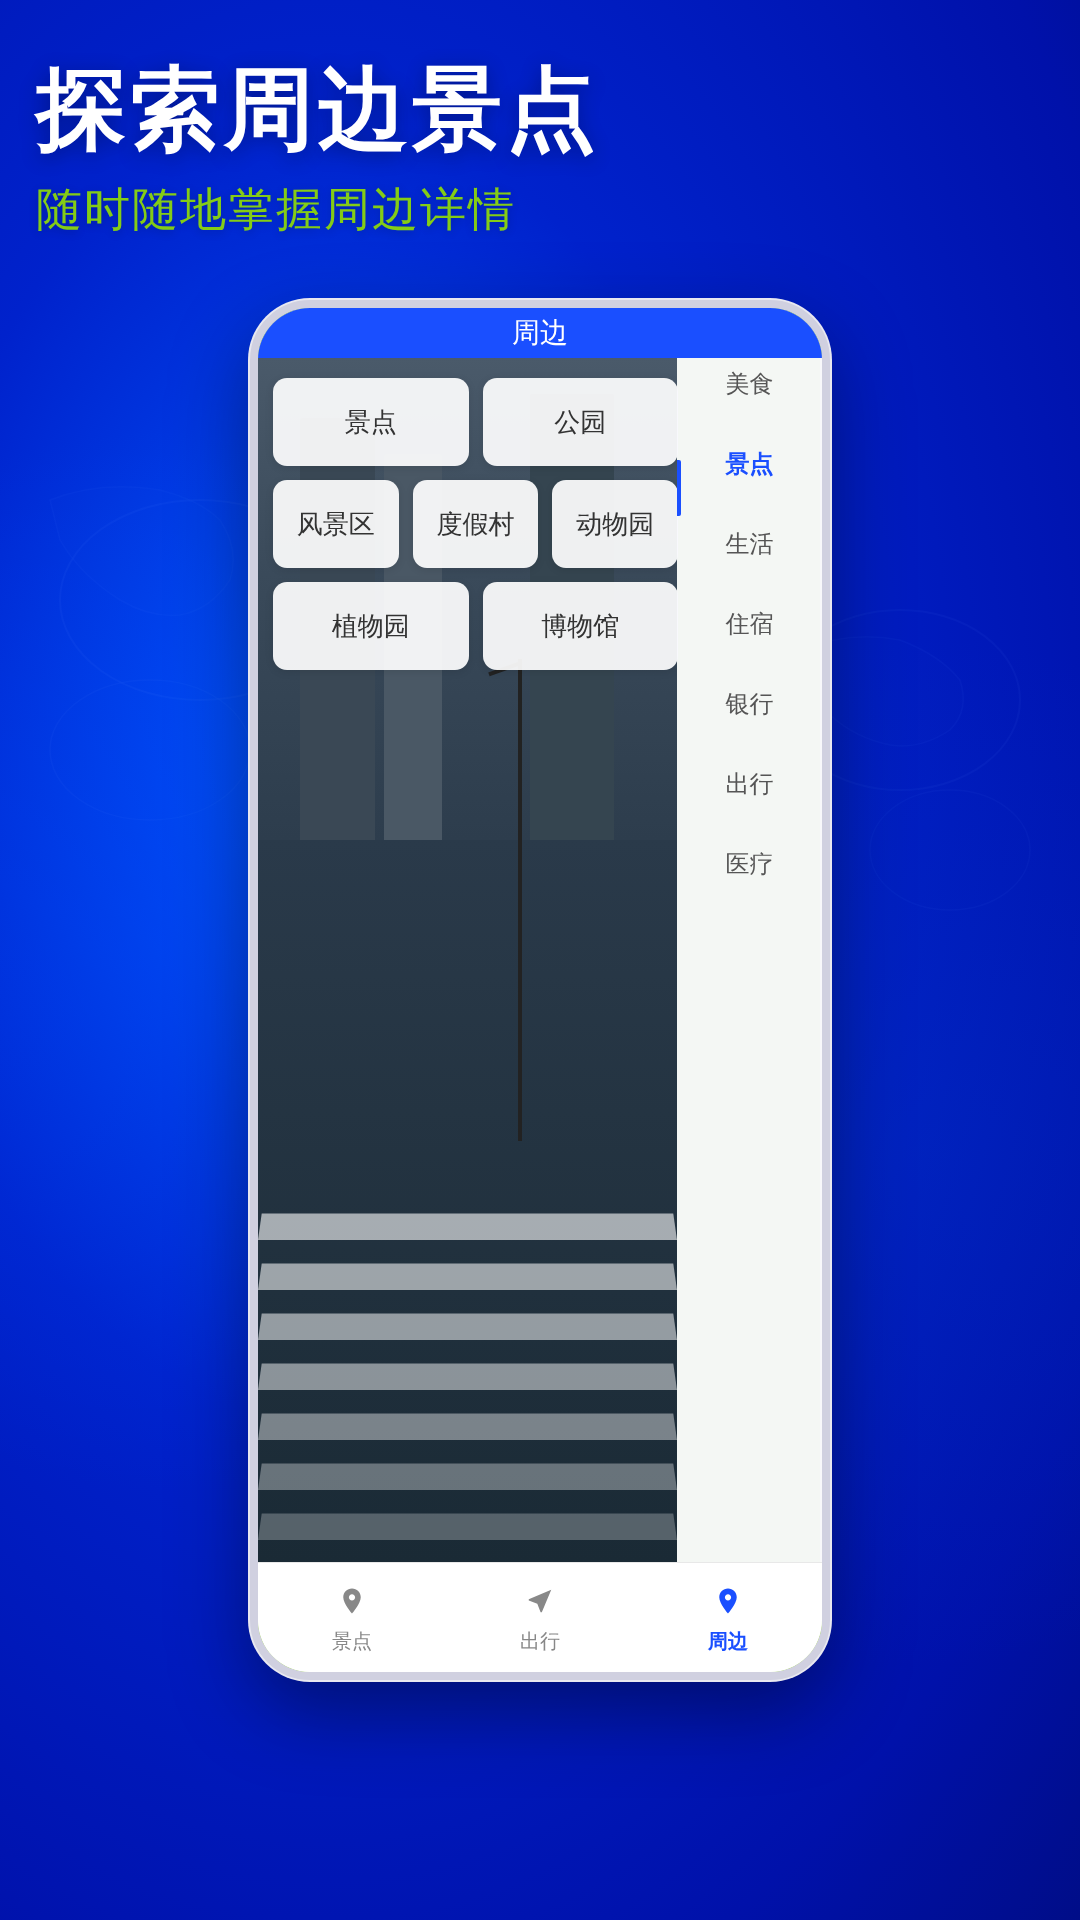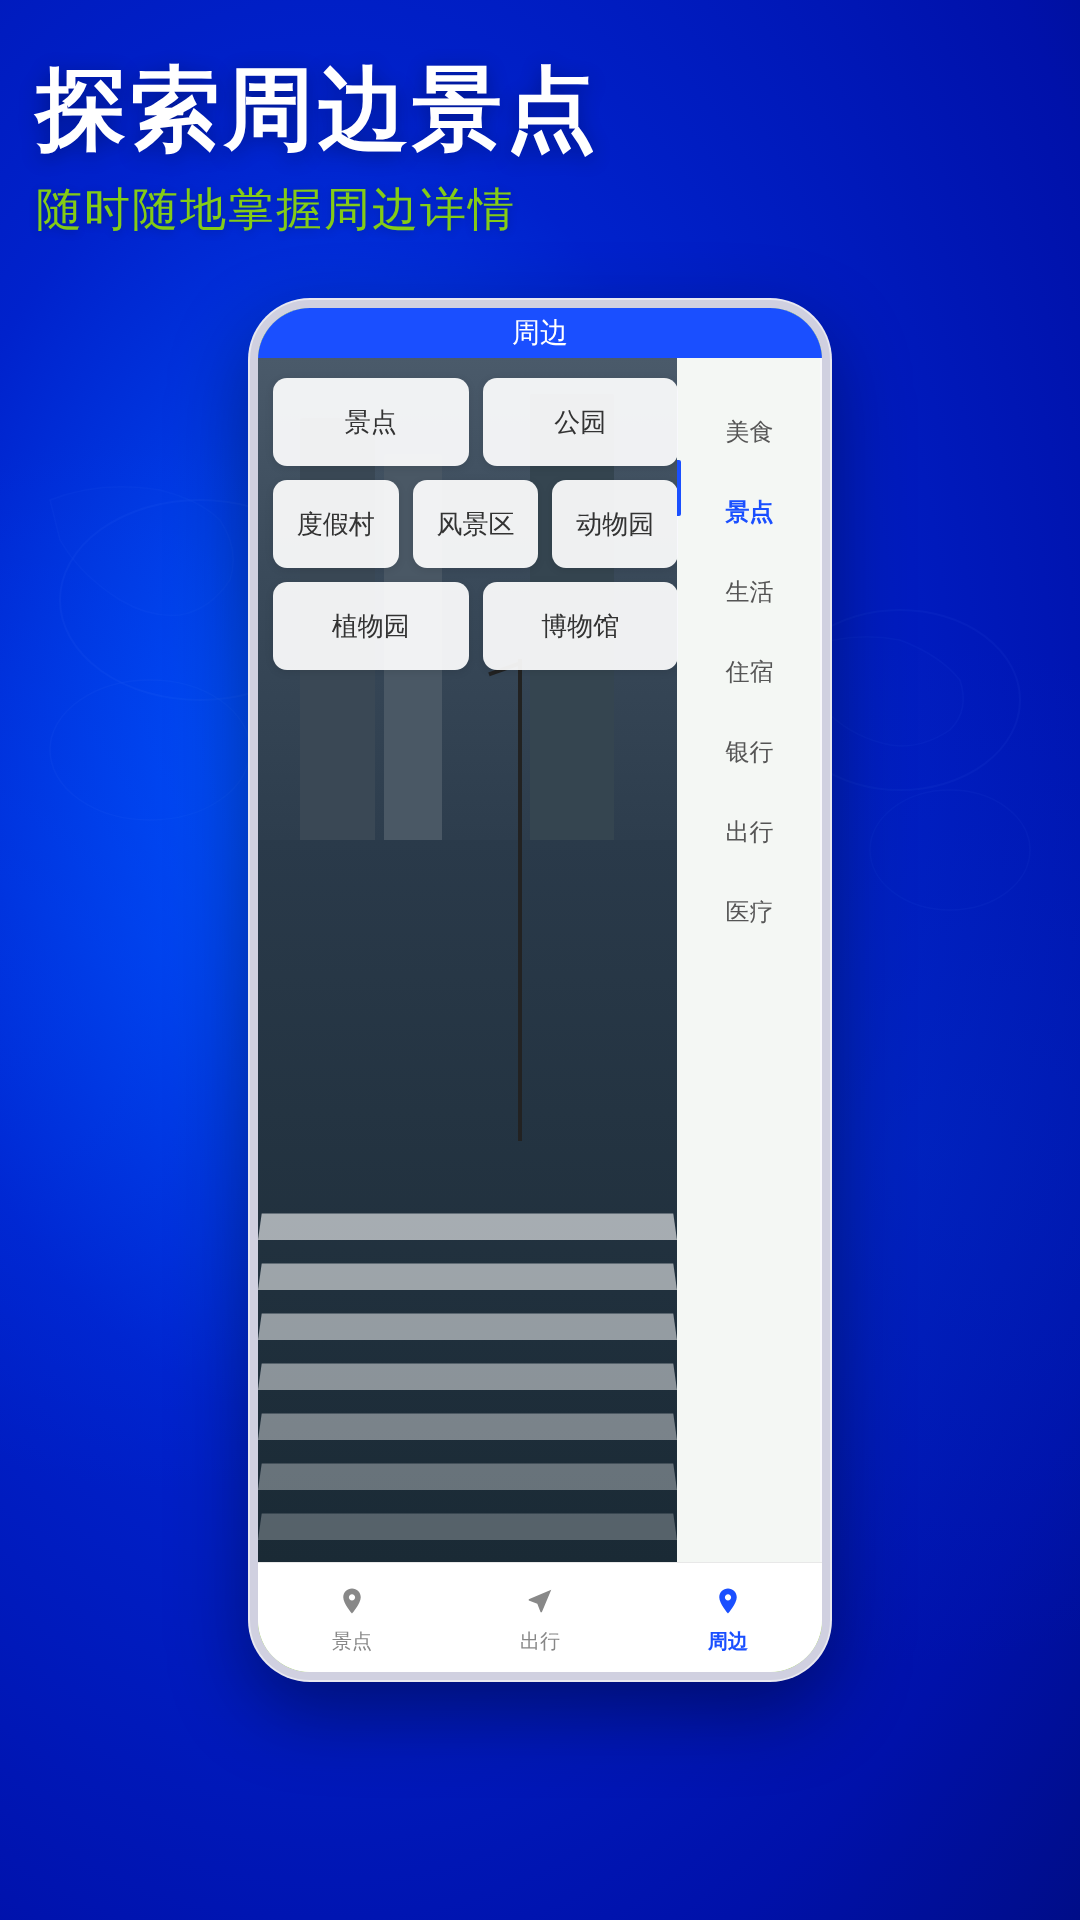--- a/index.html
+++ b/index.html
@@ -205,21 +205,21 @@
       background: rgba(248, 248, 252, 0.97);
       z-index: 10;
       display: flex;
       flex-direction: column;
       padding-top: 10px;
     }
 
     .side-menu-item {
       height: 80px;
       display: flex;
-      align-items: flex-end;
+      align-items: flex-start;
       justify-content: center;
       font-size: 24px;
       color: #555;
       cursor: pointer;
       position: relative;
     }
 
     .side-menu-item.active {
       color: #1a4fff;
       font-weight: 600;
@@ -345,22 +345,22 @@
     </div>
 
     <div class="category-grid">
 
       <div class="grid-row">
         <div class="grid-cell">景点</div>
         <div class="grid-cell">公园</div>
       </div>
 
       <div class="grid-row">
+        <div class="grid-cell">风景区</div>
         <div class="grid-cell">度假村</div>
-        <div class="grid-cell">风景区</div>
         <div class="grid-cell">动物园</div>
       </div>
 
       <div class="grid-row">
         <div class="grid-cell">植物园</div>
         <div class="grid-cell">博物馆</div>
       </div>
     </div>
 
     <div class="side-menu">

